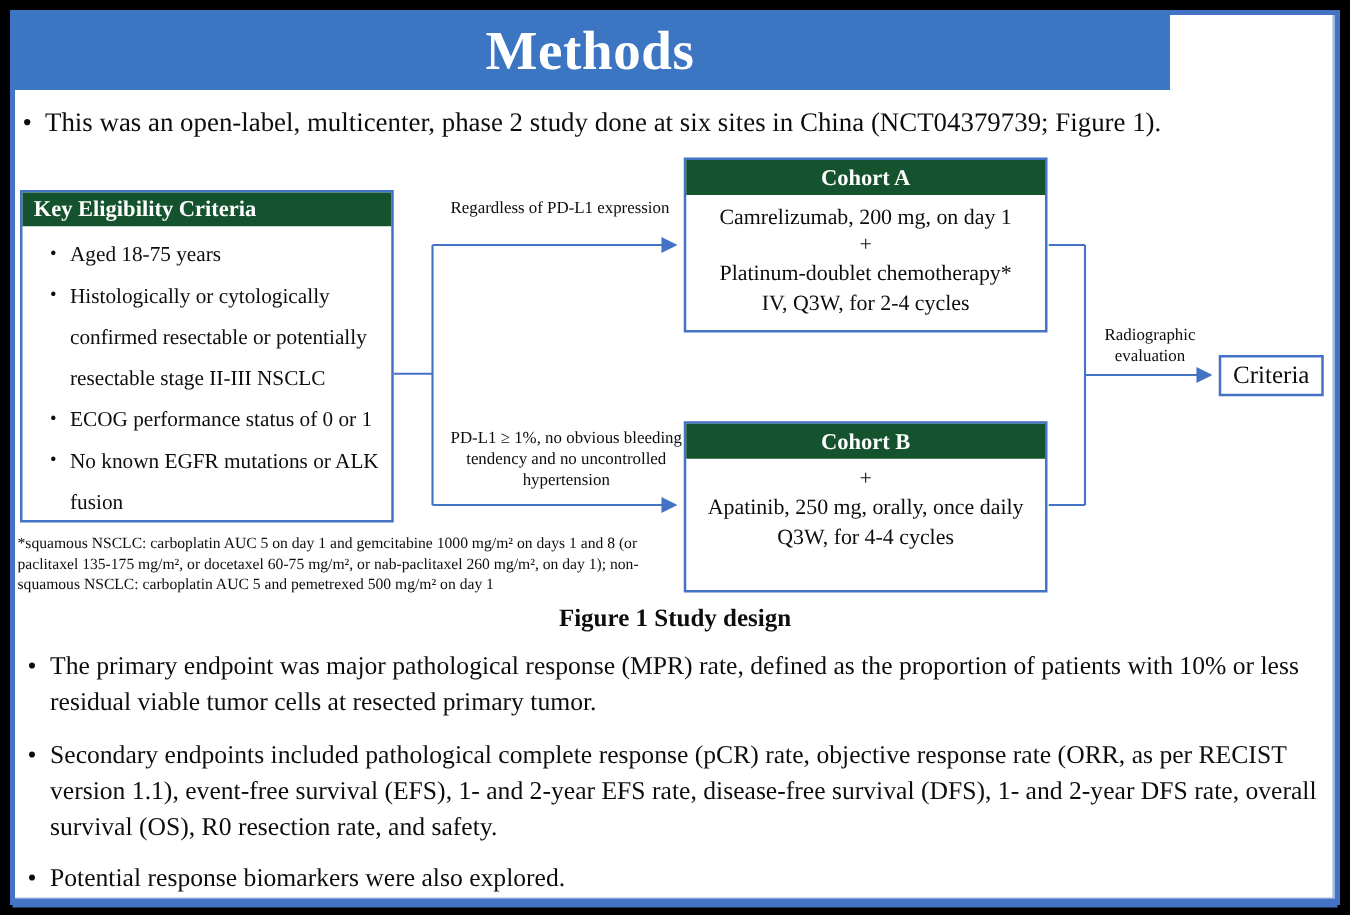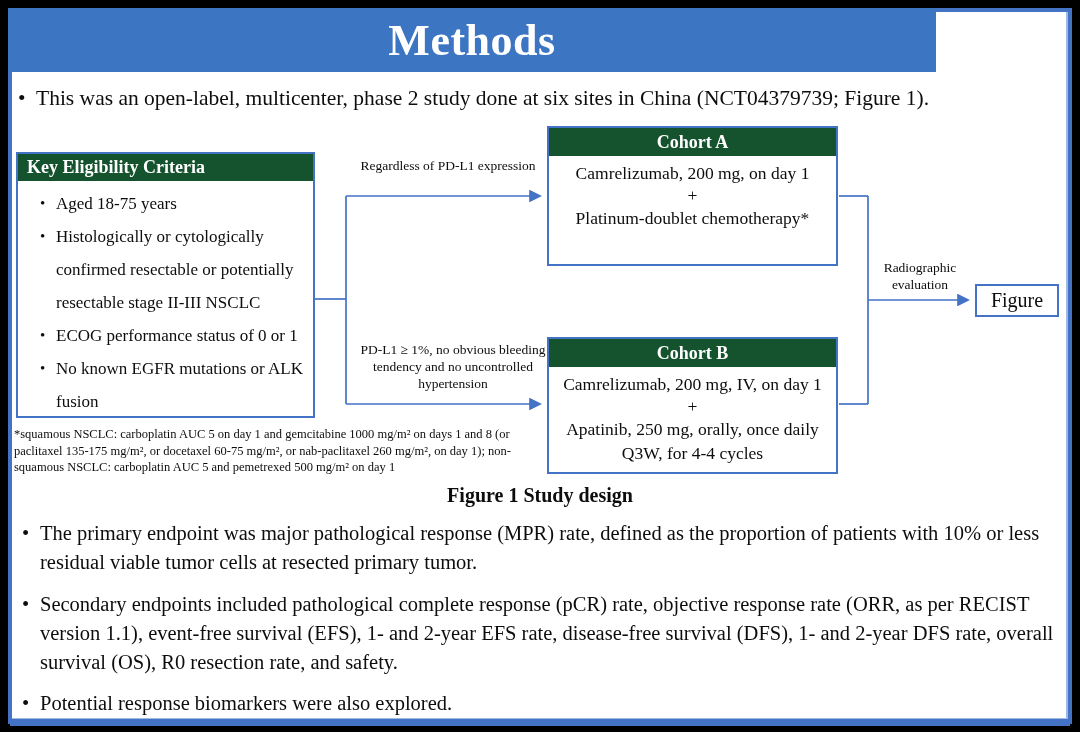--- a/index.html
+++ b/index.html
@@ -95,36 +95,36 @@
 
   <div class="branch-label label-a">Regardless of PD-L1 expression</div>
   <div class="branch-label label-b">PD-L1 ≥ 1%, no obvious bleeding tendency and no uncontrolled hypertension</div>
 
   <div class="box cohort cohort-a">
     <div class="box-header">Cohort A</div>
     <div class="cohort-body">
       <div>Camrelizumab, 200 mg, on day 1</div>
       <div class="plus">+</div>
       <div>Platinum-doublet chemotherapy*</div>
+      <div>IV, Q3W, for 2-4 cycles</div>
     </div>
   </div>
 
   <div class="box cohort cohort-b">
     <div class="box-header">Cohort B</div>
     <div class="cohort-body">
-      <div>Camrelizumab, 200 mg, IV, on day 1</div>
       <div class="plus">+</div>
       <div>Apatinib, 250 mg, orally, once daily</div>
       <div>Q3W, for 4-4 cycles</div>
     </div>
   </div>
 
   <div class="branch-label label-radio">Radiographic evaluation</div>
 
-  <div class="box surgery">Figure</div>
+  <div class="box surgery">Criteria</div>
 
   <div class="footnote">*squamous NSCLC: carboplatin AUC 5 on day 1 and gemcitabine 1000 mg/m² on days 1 and 8 (or paclitaxel 135-175 mg/m², or docetaxel 60-75 mg/m², or nab-paclitaxel 260 mg/m², on day 1); non-squamous NSCLC: carboplatin AUC 5 and pemetrexed 500 mg/m² on day 1</div>
 
   <div class="caption">Figure 1 Study design</div>
 
   <div class="endpoint ep-1 hang">The primary endpoint was major pathological response (MPR) rate, defined as the proportion of patients with 10% or less residual viable tumor cells at resected primary tumor.</div>
   <div class="endpoint ep-2 hang">Secondary endpoints included pathological complete response (pCR) rate, objective response rate (ORR, as per RECIST version 1.1), event-free survival (EFS), 1- and 2-year EFS rate, disease-free survival (DFS), 1- and 2-year DFS rate, overall survival (OS), R0 resection rate, and safety.</div>
   <div class="endpoint ep-3 hang">Potential response biomarkers were also explored.</div>
 
   <div class="bottom-bar"></div>

